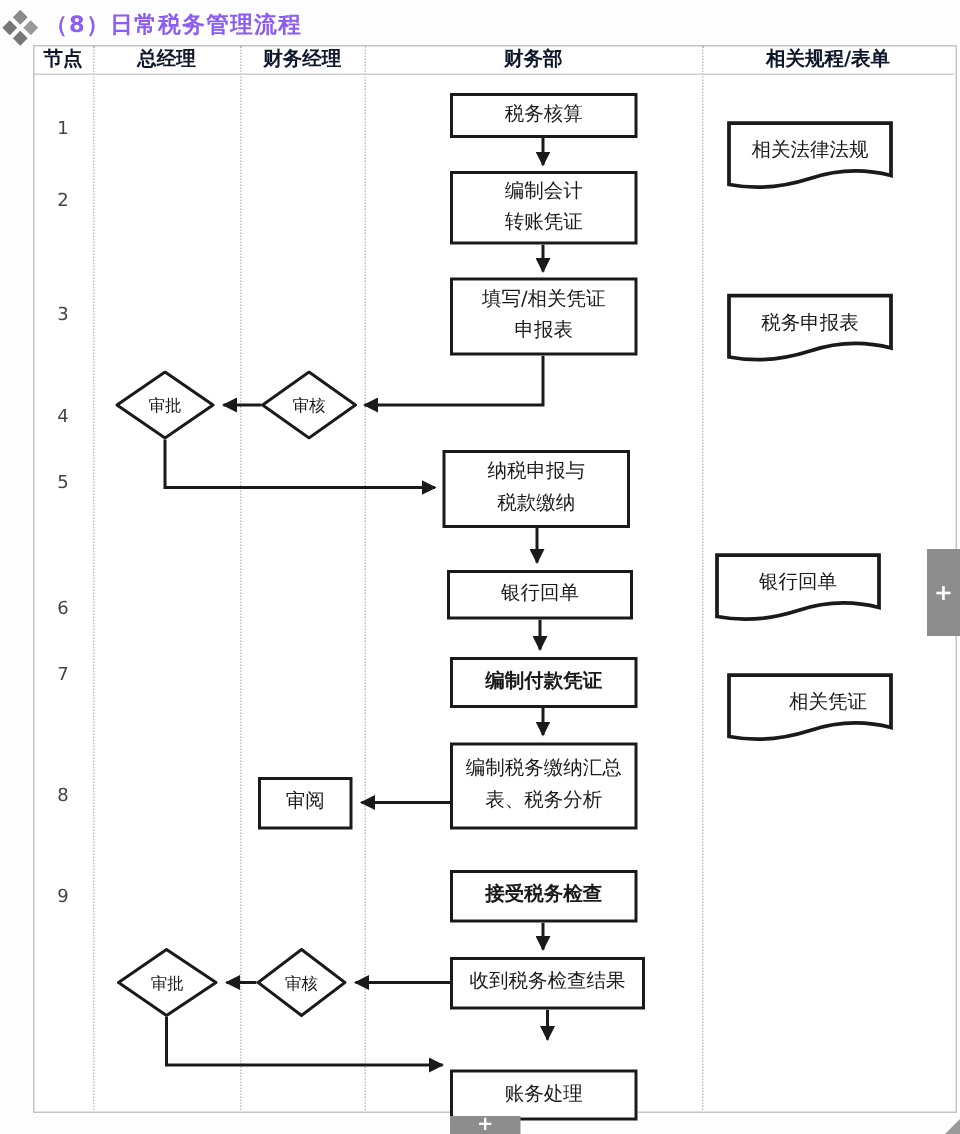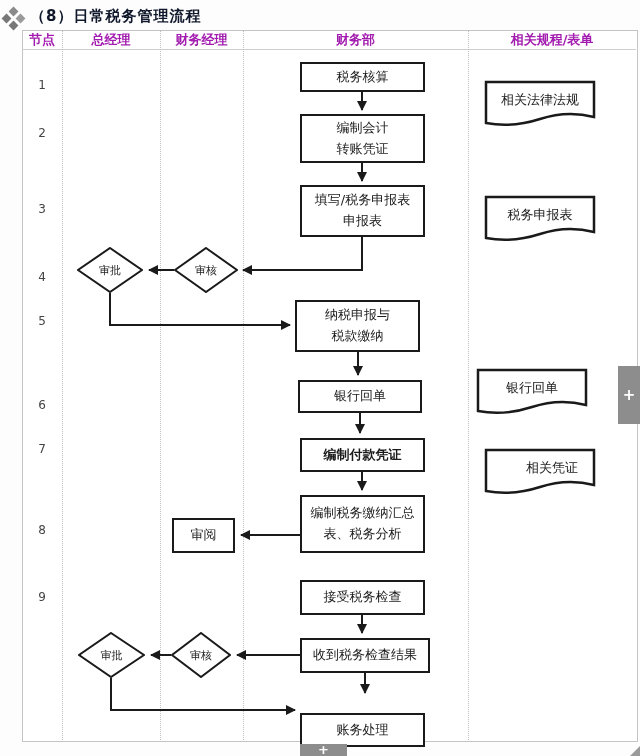--- a/index.html
+++ b/index.html
@@ -1,33 +1,33 @@
 <!DOCTYPE html>
 <html><head>
 <meta charset="utf-8">
 <style>
   html,body{margin:0;padding:0;background:#fff;}
   .page{position:relative;width:640px;height:756px;background:#fdfdfd;overflow:hidden;
         font-family:"DejaVu Sans","Liberation Sans",sans-serif;color:#1a1a1a;}
   
-  .title{position:absolute;left:30px;top:7px;font-size:15px;font-weight:bold;color:#0f172a;
+  .title{position:absolute;left:30px;top:7px;font-size:15px;font-weight:bold;color:#8b5cf6;
          letter-spacing:1px;}
   .move-ico{position:absolute;left:3px;top:8px;width:22px;height:22px;}
   .move-ico i{position:absolute;width:7px;height:7px;background:#8a8a8a;transform:rotate(45deg);}
   .move-ico i:nth-child(1){left:7px;top:0;}
   .move-ico i:nth-child(2){left:0;top:7px;background:#777;}
   .move-ico i:nth-child(3){left:14px;top:7px;background:#9a9a9a;}
   .move-ico i:nth-child(4){left:7px;top:14px;background:#777;}
   
   .frame{position:absolute;left:22px;top:30px;width:614px;height:710px;
          border:1px solid #c4c4c4;background:#fff;}
   .colsep{position:absolute;top:30px;height:710px;width:0;border-left:1px dotted #c0c0c0;}
   .hdr-row{position:absolute;left:22px;top:30px;width:614px;height:19px;border-bottom:1px solid #cfcfcf;}
   .hdr{position:absolute;top:31px;height:18px;line-height:18px;text-align:center;
-       font-size:13px;font-weight:bold;color:#a21caf;}
+       font-size:13px;font-weight:bold;color:#0f172a;}
   .nodeno{position:absolute;left:22px;width:40px;text-align:center;font-size:12px;color:#444;}
   
   .box{position:absolute;border:2px solid #1a1a1a;background:#fff;display:flex;
        align-items:center;justify-content:center;text-align:center;font-size:13px;
        line-height:1.6;white-space:pre-line;box-sizing:border-box;}
   .dia{position:absolute;}
   .dia svg{position:absolute;left:0;top:0;}
   .dia span{position:absolute;left:0;top:0;width:100%;height:100%;display:flex;
             align-items:center;justify-content:center;font-size:11px;}
   .doc{position:absolute;}
@@ -99,29 +99,29 @@
       <path d="M300,655 L237,655" marker-end="url(#ar)"></path>
       <path d="M171,655 L151,655" marker-end="url(#ar)"></path>
       <path d="M111,678 L111,710 L295,710" marker-end="url(#ar)"></path>
       <path d="M365,673 L365,693" marker-end="url(#ar)"></path>
     </g>
   </svg>
 
   <div class="box" style="left:300px;top:114px;width:125px;height:49px;">编制会计
 转账凭证</div>
   <div class="box" style="left:300px;top:62px;width:125px;height:30px;">税务核算</div>
-  <div class="box" style="left:300px;top:185px;width:125px;height:52px;">填写/税务申报表
+  <div class="box" style="left:300px;top:185px;width:125px;height:52px;">填写/相关凭证
 申报表</div>
   <div class="box" style="left:295px;top:300px;width:125px;height:52px;">纳税申报与
 税款缴纳</div>
   <div class="box" style="left:298px;top:380px;width:124px;height:33px;">银行回单</div>
   <div class="box" style="left:300px;top:438px;width:125px;height:34px;font-weight:bold;">编制付款凭证</div>
   <div class="box" style="left:300px;top:495px;width:125px;height:58px;">编制税务缴纳汇总
 表、税务分析</div>
-  <div class="box" style="left:300px;top:580px;width:125px;height:35px;">接受税务检查</div>
+  <div class="box" style="left:300px;top:580px;width:125px;height:35px;font-weight:bold;">接受税务检查</div>
   <div class="box" style="left:300px;top:638px;width:130px;height:35px;">收到税务检查结果</div>
   <div class="box" style="left:300px;top:698px;width:125px;height:34px;margin-top:15px;">账务处理</div>
 
   <div class="box" style="left:172px;top:518px;width:63px;height:35px;">审阅</div>
 
   <div class="dia" style="left:77px;top:247px;width:66px;height:46px;">
     <svg width="66" height="46">
         <polygon points="33,1 65,23 33,45 1,23" fill="#fff" stroke="#1a1a1a" stroke-width="2"></polygon>
       </svg>
     <span>审批</span>

